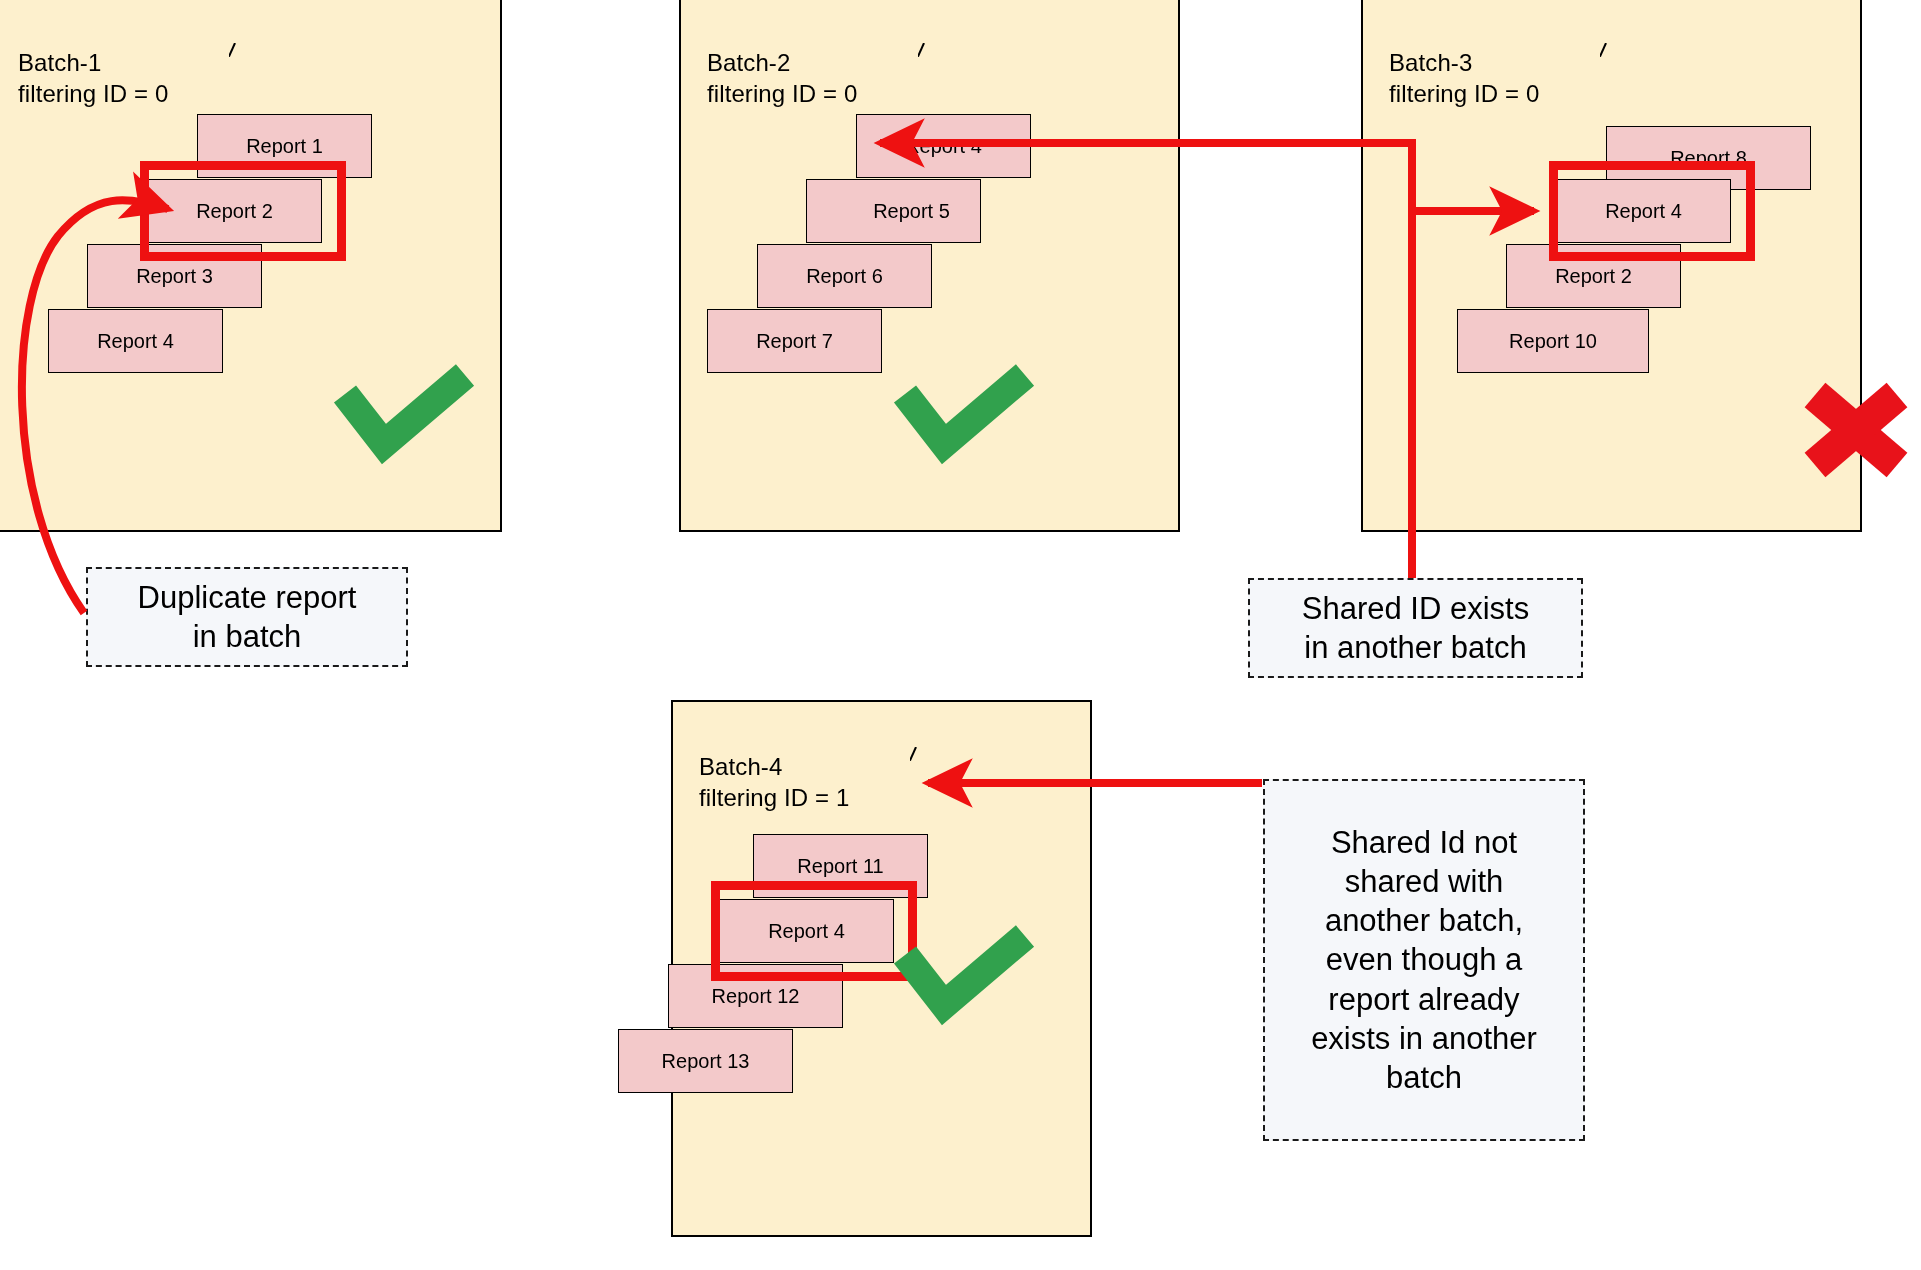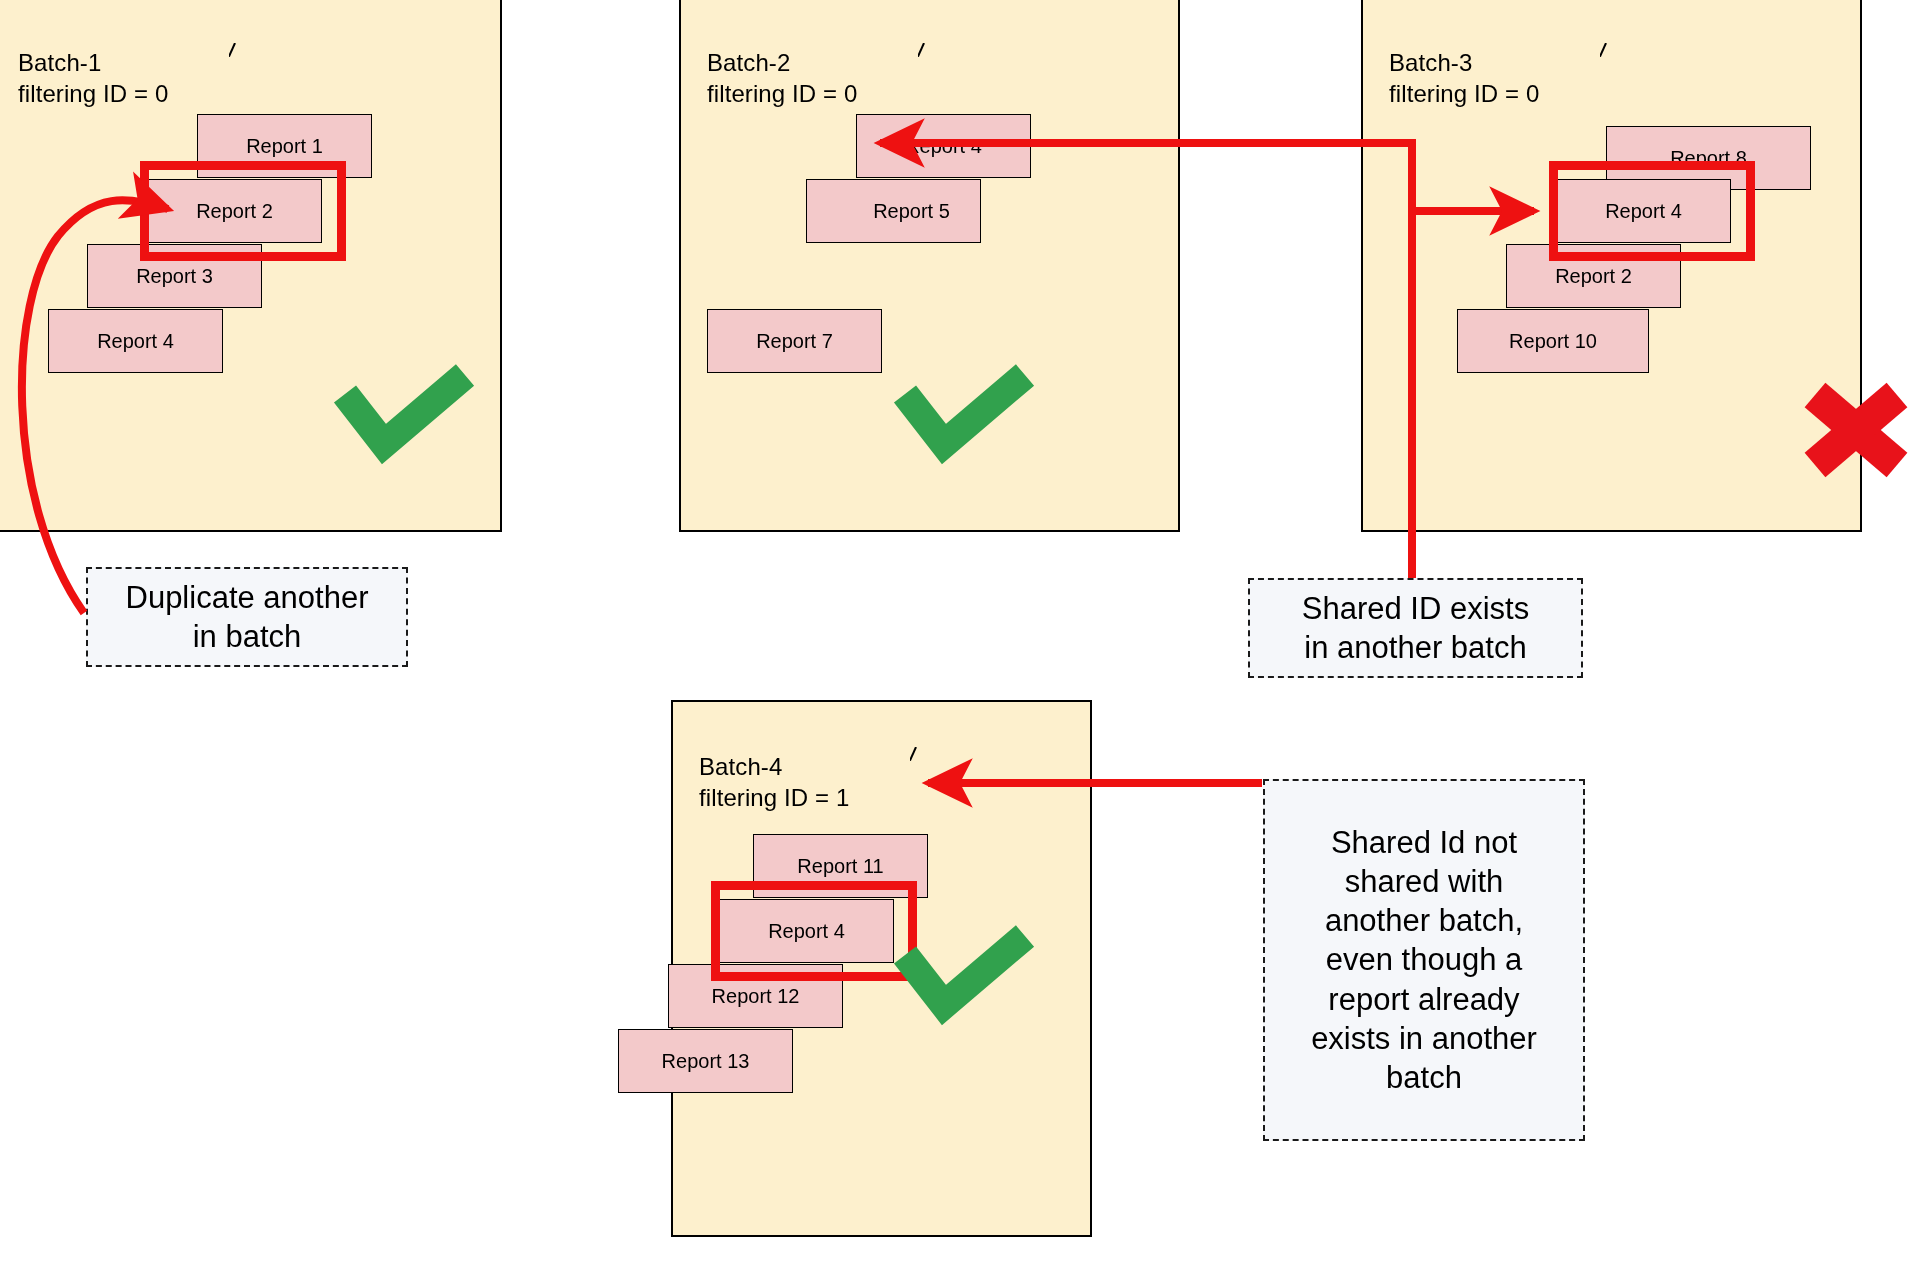--- a/index.html
+++ b/index.html
@@ -138,20 +138,23 @@
 filtering ID = 0</span>
       <span class="tick"></span>
     </div>
 
     <div class="report" style="left:175px; top:116px; width:175px; height:64px;">
       <span>Report 4</span>
     </div>
     <div class="report" style="left:125px; top:181px; width:175px; height:64px;padding-left:36px;">
       <span>Report 5</span>
     </div>
+    <div class="report" style="left:76px; top:246px; width:175px; height:64px;">
+      <span>Report 6</span>
+    </div>
     <div class="report" style="left:26px; top:311px; width:175px; height:64px;">
       <span>Report 7</span>
     </div>
   </div>
 
   <div class="batch" style="left:1361px; top:-4px; width:501px; height:536px;">
     <div class="batch-title">
       <span>Batch-3
 filtering ID = 0</span>
       <span class="tick"></span>
@@ -190,21 +193,21 @@
       <span>Report 12</span>
     </div>
     <div class="report" style="left:-55px; top:327px; width:175px; height:64px;">
       <span>Report 13</span>
     </div>
 
     <div class="highlight-box" style="left:38px; top:179px; width:206px; height:100px;"></div>
   </div>
 
   <div class="callout" style="left:86px; top:567px; width:322px; height:100px;">
-    <span>Duplicate another
+    <span>Duplicate report
 in batch</span>
   </div>
 
   <div class="callout" style="left:1263px; top:779px; width:322px; height:362px;">
     <span>Shared Id not
 shared with
 another batch,
 even though a
 report already
 exists in another

